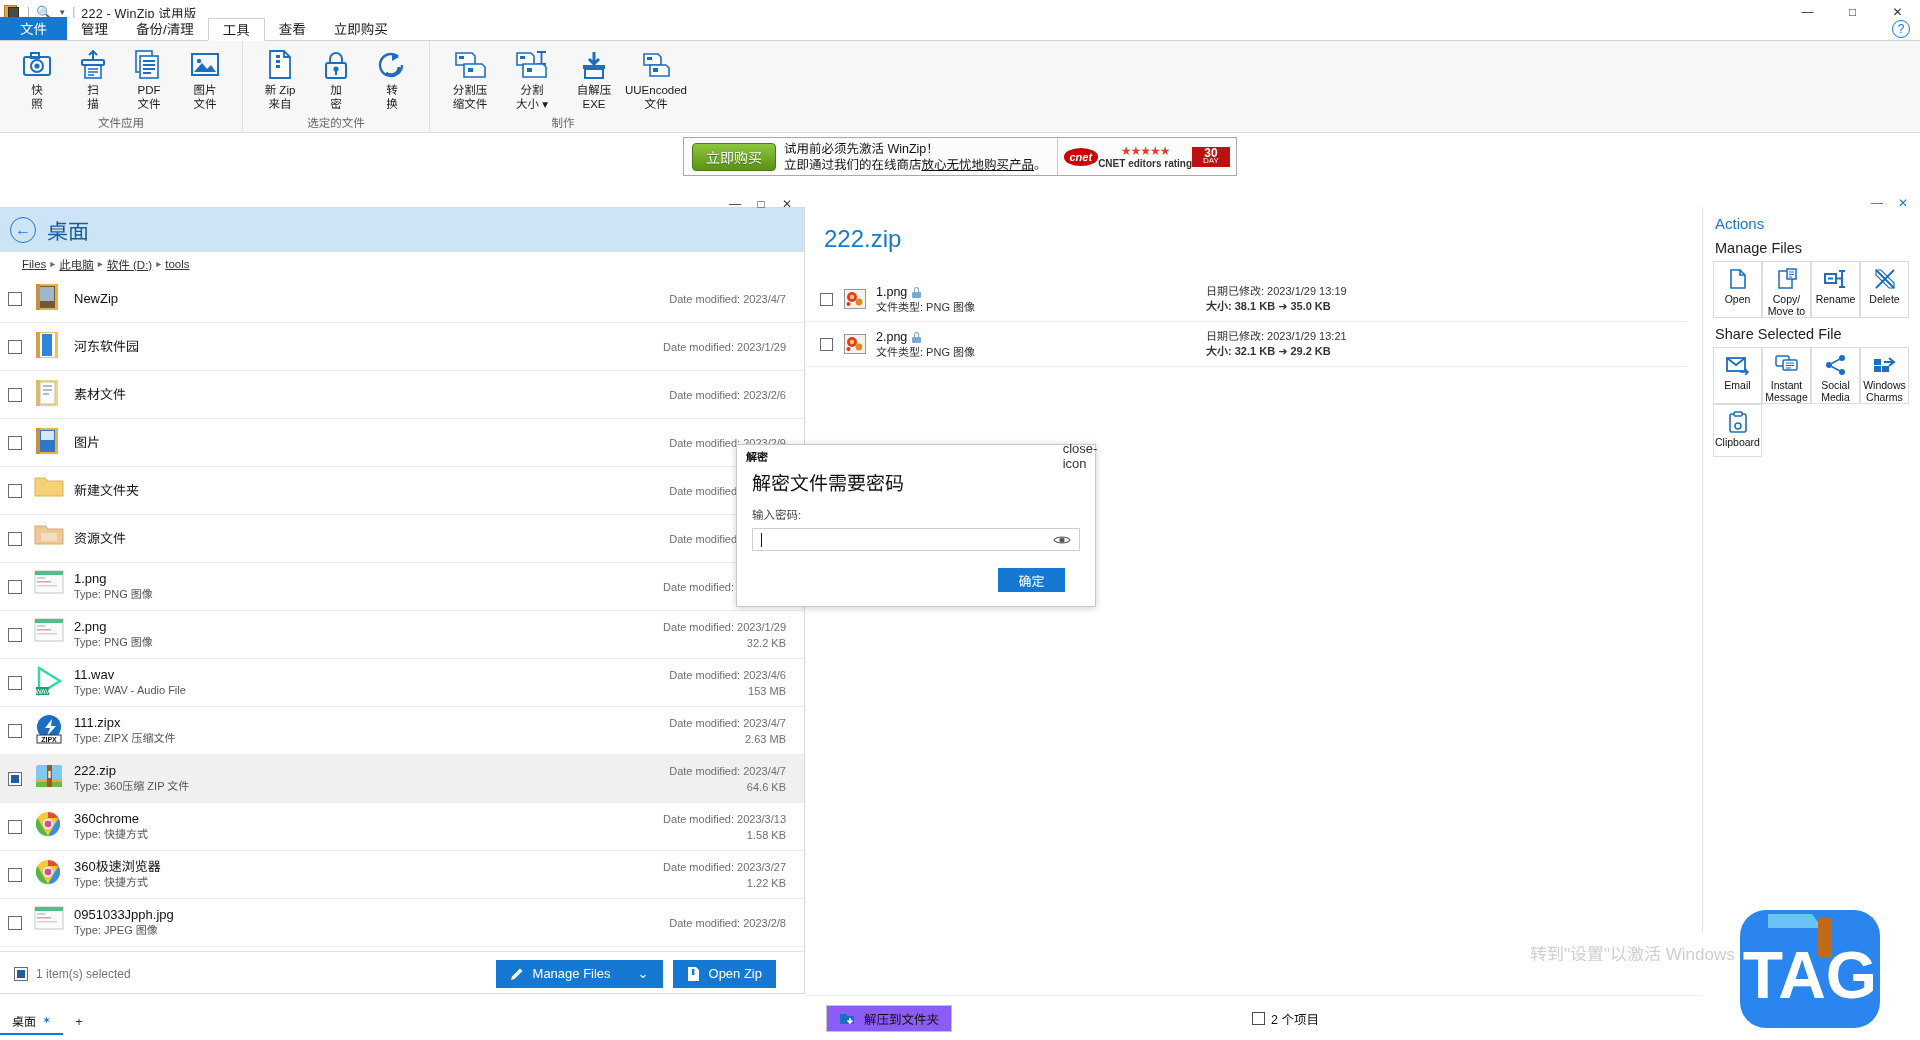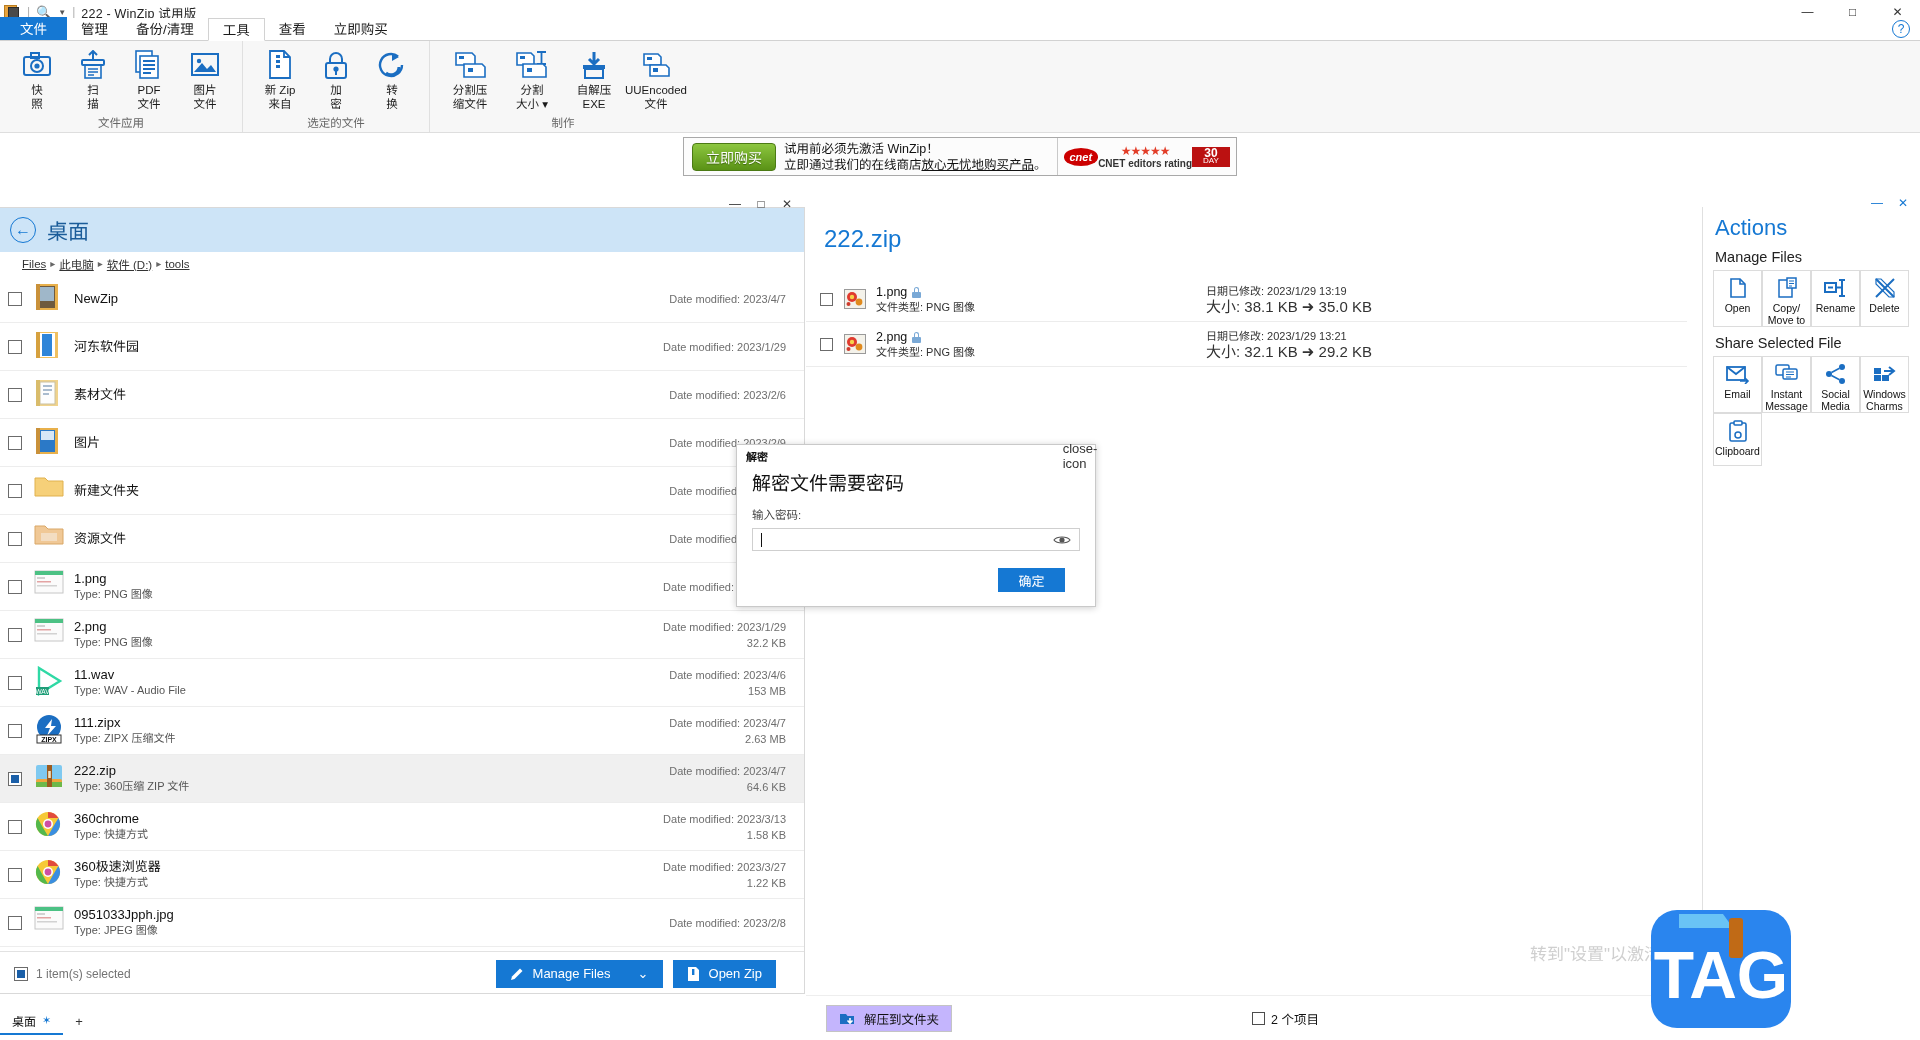--- a/index.html
+++ b/index.html
@@ -187,63 +187,63 @@
     height:45px; display:flex;align-items:center; padding-left:14px;
     border-bottom:1px solid #ececec; margin-right: 14px;
   }
   .zcheck { width:13px;height:13px;border:1.3px solid #6b6b6b;background:#fff;margin-right:11px;flex:none;}
   .zicon { width:22px;height:20px;margin-right:10px;flex:none; border:1px solid #9a9a9a; background:#efefef; position:relative; overflow:hidden;}
   .zmeta { width:330px; display:flex;flex-direction:column;}
   .zname { font-size:12.5px; color:#111; display:flex; align-items:center; gap:5px; line-height:15px;}
   .ztype { font-size:11px; color:#333; line-height:14px;}
   .zinfo { display:flex;flex-direction:column; }
   .zdate { font-size:11px; color:#333; line-height:15px;}
-  .zsize { font-size:15px; color:#333; line-height:15px;}
+  .zsize { font-size:11px; color:#333; line-height:15px;font-weight:bold;}
   .lock { display:inline-block; width:9px;height:11px; position:relative;}
   .lock .body{position:absolute;bottom:0;left:0;width:9px;height:6px;background:#7aa9d6;border-radius:1px;}
   .lock .shk{position:absolute;top:0;left:2px;width:5px;height:5px;border:1.5px solid #7aa9d6;border-bottom:none;border-radius:3px 3px 0 0;}
 
   .zip-footer {
     position:absolute; bottom:0; left:0; width:895px; height:45px;
     display:flex; align-items:center; padding-left:20px; gap:300px;
     border-top:1px solid #eee;
   }
   .extract-btn {
-    border:1px solid #c4c4c4; background:#c4b5fd; height:27px; display:flex;
+    border:1px solid #c4c4c4; background:#8b5cf6; height:27px; display:flex;
     align-items:center; gap:9px; padding:0 12px; font-size:12.5px; color:#111;
   }
   .itemcount { display:flex;align-items:center;gap:6px;font-size:12.5px;color:#111;}
   .itemcount .cb { width:13px;height:13px;border:1.4px solid #4d4d4d;background:#fff;}
 
   
   .actions {
     position:absolute; left:1702px; top:207px; width:218px; height:725px;
     background:#ffffff; border-left:1px solid #e0e0e0;
   }
   .act-wincontrols{position:absolute;right:4px;top:-16px;display:flex;}
   .act-wincontrols div{width:26px;height:24px;display:flex;align-items:center;justify-content:center;color:#1578d3;font-size:12px;}
-  .act-title { font-size:22px; color:#1578d3; padding: 8px 0 0 12px;}
+  .act-title { font-size:15px; color:#1578d3; padding: 8px 0 0 12px;}
   .act-section { font-size:14.5px; color:#222; padding: 8px 0 5px 12px; }
   .act-grid { display:flex; flex-wrap:wrap; padding-left:10px; }
   .act-btn {
     width:49px; min-height:53px; border:1px solid #dcdcdc; background:#fff;
     display:flex;flex-direction:column;align-items:center;justify-content:flex-start;
     padding-top:5px; margin: 0 0 0 0;
   }
   .act-btn .ai { height:24px;display:flex;align-items:center;justify-content:center;}
   .act-btn .al { font-size:10.5px;color:#111;text-align:center;line-height:12px;margin-top:2px;}
 
   
   .wm-text {
     position:absolute; left:1443px; top:918px; pointer-events:none;
   }
   .wm-cn { font-family:"Liberation Serif", serif; font-weight:bold; color:#ec1c24; font-size:41px; letter-spacing:1px; line-height:44px;}
   .wm-url { font-family:"Liberation Serif", serif; font-weight:bold; color:#1f3fd0; font-size:30px; line-height:34px; margin-top:2px;}
   .wm-tag {
-    position:absolute; left:1631px; top:900px; width:180px;height:130px; pointer-events:none;
+    position:absolute; left:1720px; top:900px; width:180px;height:130px; pointer-events:none;
   }
   .wm-faint {
     position:absolute; left:1530px; top:940px; color:#cfcfcf; font-size:17px;
     font-family:"Liberation Sans",sans-serif; pointer-events:none;
   }
 
   
   .dlg-shadow {
     position:absolute; left:736px; top:444px; width:360px; height:163px;
     background:#ffffff; border:1px solid #c9c9c9;

